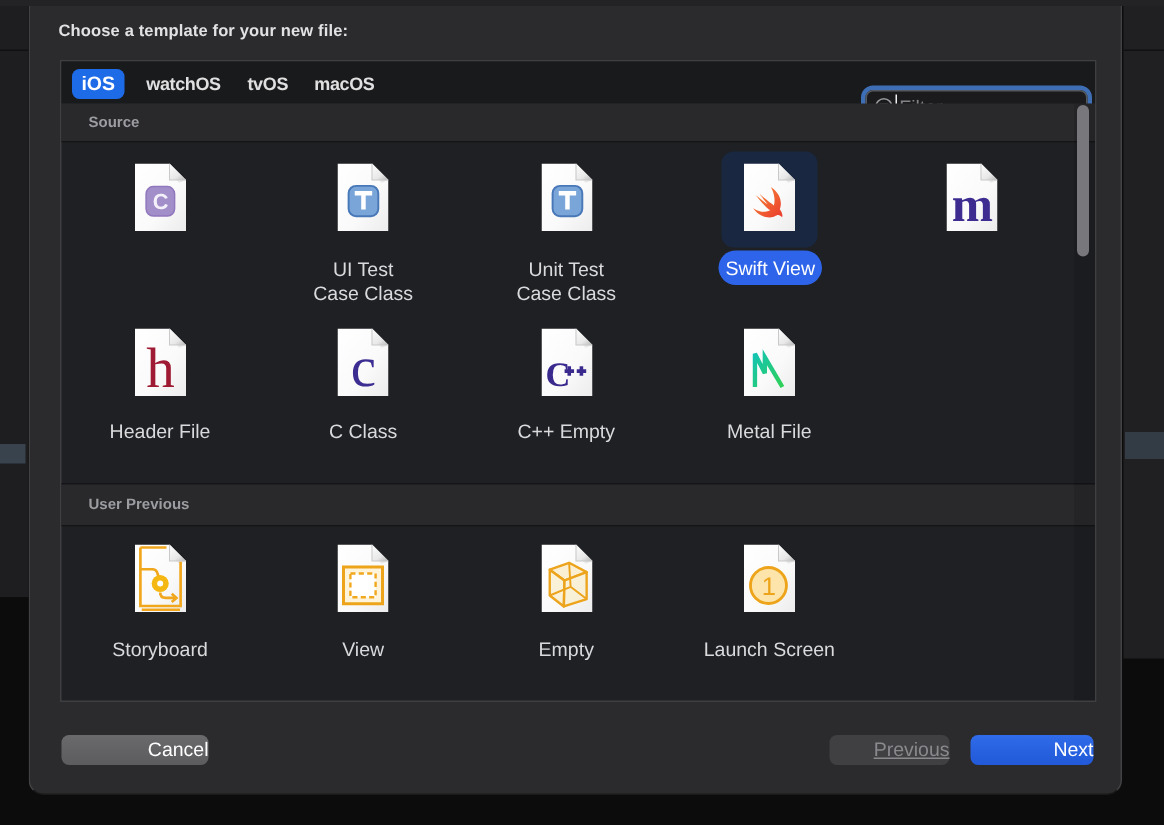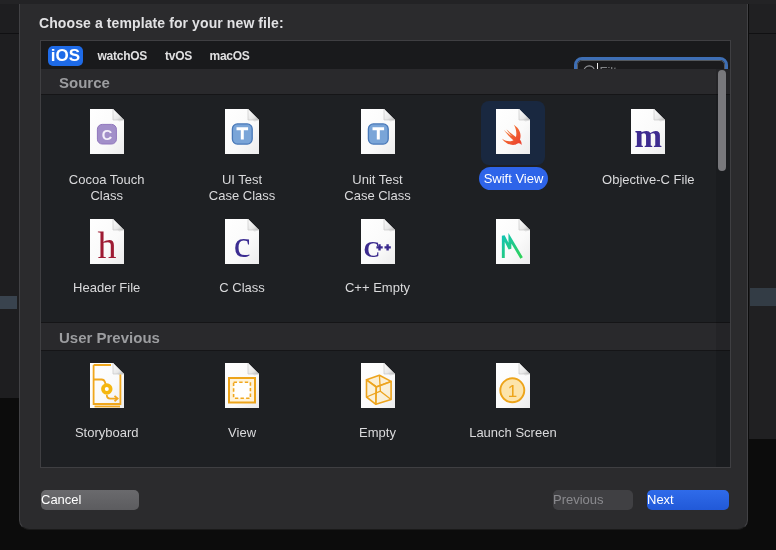--- a/index.html
+++ b/index.html
@@ -13,60 +13,60 @@
 #lstrip { left:0; top:4px; width:19px; height:394px; background:#1e1e20; }
 #lline  { left:0; top:32.5px; width:19px; height:1.5px; background:#101012; }
 #lslate { left:0; top:296px; width:17px; height:13px; background:#39434e; }
 #rstrip { left:749px; top:4px; width:27px; height:435px; background:#202022; }
 #rline  { left:749px; top:32.5px; width:27px; height:1.5px; background:#101012; }
 #rslate { left:750px; top:288px; width:26px; height:18px; background:#333c45; }
 
 
 #dialog { left:19px; top:4px; width:729px; height:526px; background:#2b2b2d;
   border-radius:0 0 10px 10px; border-left:1px solid #424245; border-right:1px solid #424245; border-bottom:1px solid #1a1a1a;}
-#title { left:19px; top:11px; font-size:14px; font-weight:700; color:#e2e2e4; letter-spacing:0.1px;}
+#title { left:19px; top:11px; font-size:11px; font-weight:700; color:#e2e2e4; letter-spacing:0.1px;}
 
 
 #panel { left:20px; top:36px; width:691px; height:428px; background:#1e2023;
   border:1px solid #3f3f42; }
 #tabbar { left:0; top:0; width:689px; height:28px; background:#191a1c; }
 .tab { position:absolute; top:8px; font-size:12px; color:#e0e0e1; font-weight:700; letter-spacing:-0.25px;}
 #tab-ios { left:7px; top:5px; width:35px; height:20px; background:#1e6be8; border-radius:5px;
-  color:#fff; font-weight:700; text-align:center; line-height:19px; font-size:17px;}
+  color:#fff; font-weight:700; text-align:center; line-height:19px; font-size:13px;}
 #tab-watchos { left:56.5px; }
 #tab-tvos { left:124px; }
 #tab-macos { left:168.5px; }
 
 
 #filter-ring { left:533px; top:16px; width:154px; height:26px; border:3px solid #3e6fb5; border-radius:8px; background:#1b1b1d;padding-left:24px;}
 #filter-field { left:0px; top:0px; width:148px; height:20px; border:1px solid #55595e; border-radius:5px; background:#1b1b1d;}
 #filter-icon { left:6px; top:4.5px; }
 #filter-caret { left:20px; top:3px; width:1px; height:14px; background:#f0f0f0; }
 #filter-text { left:22.5px; top:3.5px; font-size:13px; color:#828487; }
 
 
 .hdr { position:absolute; left:0; width:689px; background:#29292c; }
 #hdr-source { top:28px; height:26px; border-bottom:1px solid #151517;}
 #hdr-ui { top:281px; height:29px; border-top:1px solid #151517; border-bottom:1px solid #151517;}
-.hdr span { position:absolute; left:18px; top:50%; transform:translateY(-50%); font-size:15px; font-weight:700; color:#9c9da0; }
+.hdr span { position:absolute; left:18px; top:50%; transform:translateY(-50%); font-size:10px; font-weight:700; color:#9c9da0; }
 
 .cell-label { position:absolute; width:130px; text-align:center; font-size:13px; line-height:16.5px; color:#dadadc; }
 .icon { position:absolute; width:34px; height:45px; }
 
 #selsquare { left:440px; top:60px; width:64px; height:64px; border-radius:8px; background:#192840; }
 #selpill { left:438px; top:126px; width:69px; height:23px; border-radius:11.5px; background:#2e64e9; color:#fff;
   font-size:13px; text-align:center; line-height:23px; }
 
 #scrolltrack { left:675px; top:28px; width:14px; height:398px; background:rgba(0,0,0,0.10); }
 #scrollthumb { left:676.5px; top:29px; width:8px; height:101px; border-radius:4px; background:#78787c; }
 
 
-.btn { position:absolute; top:486px; height:20px; border-radius:5px; font-size:13px; text-align:left; line-height:19.5px; font-weight:400; }
+.btn { position:absolute; top:486px; height:20px; border-radius:5px; font-size:13px; text-align:right; line-height:19.5px; font-weight:400; }
 #btn-cancel { left:21px; width:98px; background:linear-gradient(#6a6a6d,#5c5c5f); color:#ffffff;}
-#btn-prev { left:533px; width:80px; background:#404043; color:#8a8a8e;}
+#btn-prev { left:533px; width:80px; background:#404043; color:#8a8a8e;text-decoration:underline;}
 #btn-next { left:627px; width:82px; background:linear-gradient(#2f6bea,#2159d8); color:#ffffff;}
 </style>
 </head>
 <body>
 <div id="stage">
   <div class="abs" id="topband"></div>
   <div class="abs" id="lstrip"></div>
   <div class="abs" id="lline"></div>
   <div class="abs" id="lslate"></div>
   <div class="abs" id="rstrip"></div>
@@ -199,27 +199,26 @@
           <path d="M15.3 24 L30.1 18.4 L30.1 36.4 L14.9 41.3 Z" fill="#faeccb" fill-opacity="0.7"></path>
           <path d="M18.4 12.2 L19.4 28.2 L5.5 34 M19.4 28.2 L30.1 36.4" stroke-width="1.3"></path>
         </g>
       </svg>
       <svg class="icon" style="left:454.9px; top:322px" viewBox="0 0 34 45">
         <use href="#doc"></use>
         <circle cx="16.3" cy="27.3" r="12" fill="#fce4ab" stroke="#eda41a" stroke-width="1.9"></circle>
         <text x="16.6" y="33.6" font-size="17" fill="#eda41a" text-anchor="middle" font-family="Liberation Sans">1</text>
       </svg>
 
-      <div class="cell-label" style="left:0.7px; top:130.5px">Cocoa Touch<br>Class</div>
       <div class="cell-label" style="left:136.1px; top:130.5px">UI Test<br>Case Class</div>
       <div class="cell-label" style="left:271.5px; top:130.5px">Unit Test<br>Case Class</div>
-      <div class="cell-label" style="left:542.3px; top:130.5px">Objective-C File</div>
       <div class="cell-label" style="left:0.7px; top:239px">Header File</div>
       <div class="cell-label" style="left:136.1px; top:239px">C Class</div>
       <div class="cell-label" style="left:271.5px; top:239px">C++ Empty</div>
+      <div class="cell-label" style="left:406.9px; top:239px">Metal File</div>
       <div class="cell-label" style="left:0.7px; top:384px">Storyboard</div>
       <div class="cell-label" style="left:271.5px; top:384px">Empty</div>
       <div class="cell-label" style="left:136.1px; top:384px">View</div>
       <div class="cell-label" style="left:406.9px; top:384px">Launch Screen</div>
     </div>
     <div class="btn" id="btn-cancel">Cancel</div>
     <div class="btn" id="btn-prev">Previous</div>
     <div class="btn" id="btn-next">Next</div>
   </div>
 </div>

